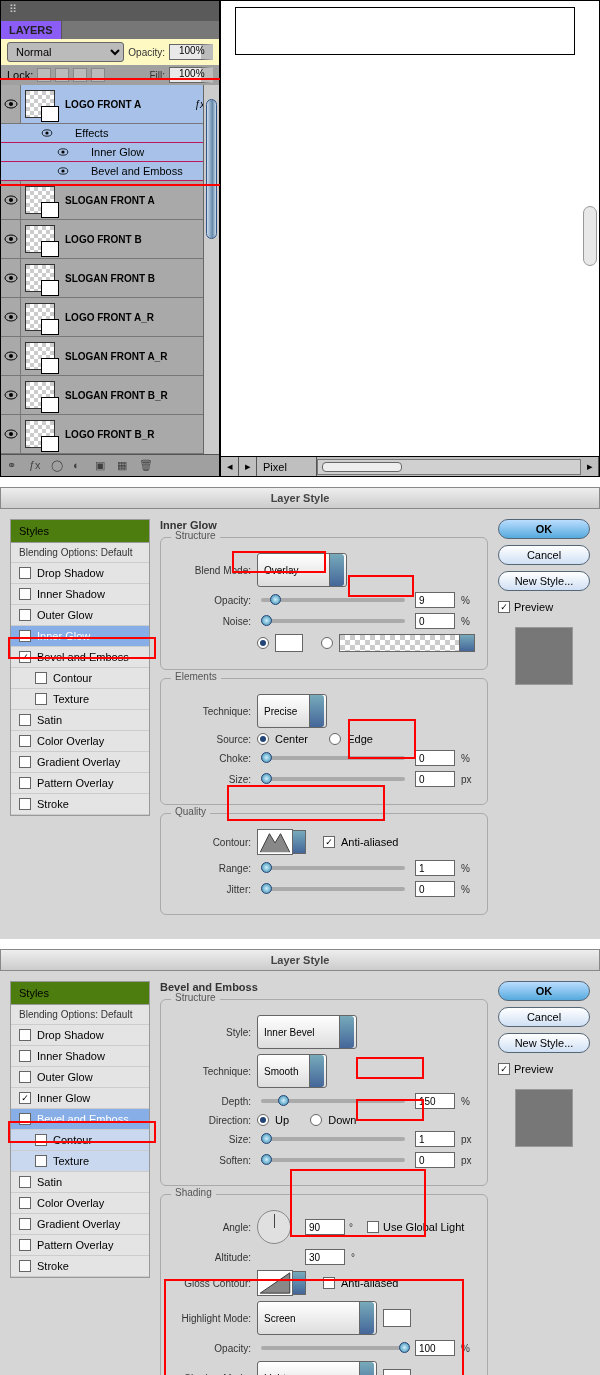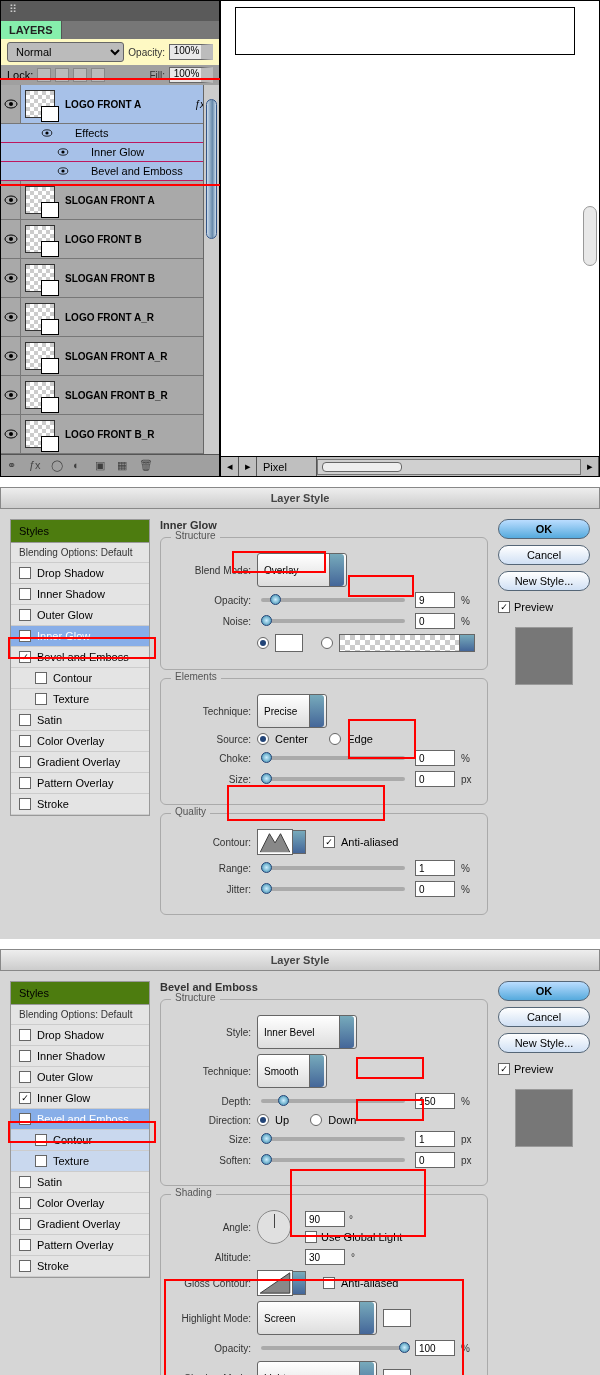--- a/index.html
+++ b/index.html
@@ -3,24 +3,24 @@
 <meta charset="utf-8">
 <style>
 *{box-sizing:border-box;margin:0;padding:0;font-family:"Lucida Grande",Arial,sans-serif;font-size:11px;color:#000}
 body{background:#fff;width:600px}
 .section{margin-bottom:10px}
 
 
 .layers-panel{width:220px;background:#999;border:1px solid #000}
 .lp-head{background:#5a5a5a;height:20px;color:#ccc;padding:2px 8px}
 .tabrow{display:flex;background:#777}
-.tab{background:#86efac;padding:3px 8px;color:#222;font-weight:bold;border-right:1px solid #555}
+.tab{background:#8b5cf6;padding:3px 8px;color:#222;font-weight:bold;border-right:1px solid #555}
 .lp-row{display:flex;align-items:center;background:#fef9c3;padding:3px 6px;gap:4px}
 .select-small{flex:1;height:20px;background:#bbb;border:1px solid #666;border-radius:3px;padding:0 4px}
-.pct{width:44px;height:16px;background:#e9e9e9;border:1px solid #666;border-right-width:12px;border-right-color:#bcbcbc;font-size:10px;text-align:center;padding-left:2px}
+.pct{width:44px;height:16px;background:#e9e9e9;border:1px solid #666;border-right-width:12px;border-right-color:#bcbcbc;font-size:10px;text-align:left;padding-left:9px}
 .lbl{font-size:10px;color:#333}
 .lockrow{background:#a0a0a0;height:20px;display:flex;align-items:center;padding:0 6px;gap:4px;font-size:10px;color:#555}
 .lockicon{width:14px;height:14px;border:1px solid #888;background:#bbb}
 .layers-scroll{position:relative}
 .layer{display:flex;align-items:center;background:#a9a9a9;border-bottom:1px solid #777;min-height:38px}
 .layer.sel{background:#a7c1e8}
 .eye{width:20px;height:38px;display:flex;align-items:center;justify-content:center;border-right:1px solid #777;background:#a9a9a9}
 .eye svg{width:14px;height:10px}
 .thumb{width:30px;height:28px;margin:4px;background:repeating-conic-gradient(#fff 0 25%,#ccc 0 50%) 0 0/8px 8px;border:1px solid #333;position:relative}
 .thumb.mini{width:18px;height:16px;border:1px solid #000;position:absolute;bottom:-4px;right:-4px;background:#fff}
@@ -535,21 +535,21 @@
             <span class="unit">px</span>
           </div>
     </div>
     <div class="group">
           <span class="group-title">Shading</span>
       <div class="frow">
             <span class="flab">Angle:</span>
         <div style="display:flex;flex-direction:column;align-items:center">
               <div class="angle-dial"></div>
             </div>
-        <div style="display:flex;flex-direction:column;gap:4px;margin-left:8px">
+        <div style="display:flex;flex-direction:row;gap:4px;margin-left:8px">
           <div style="display:flex;gap:4px;align-items:center">
                 <input class="numin" value="90" style="">
                 <span class="unit">°</span>
               </div>
           <div style="display:flex;gap:4px;align-items:center">
                 <span class="cb"></span>
                 <span>Use Global Light</span>
               </div>
         </div>
       </div>

